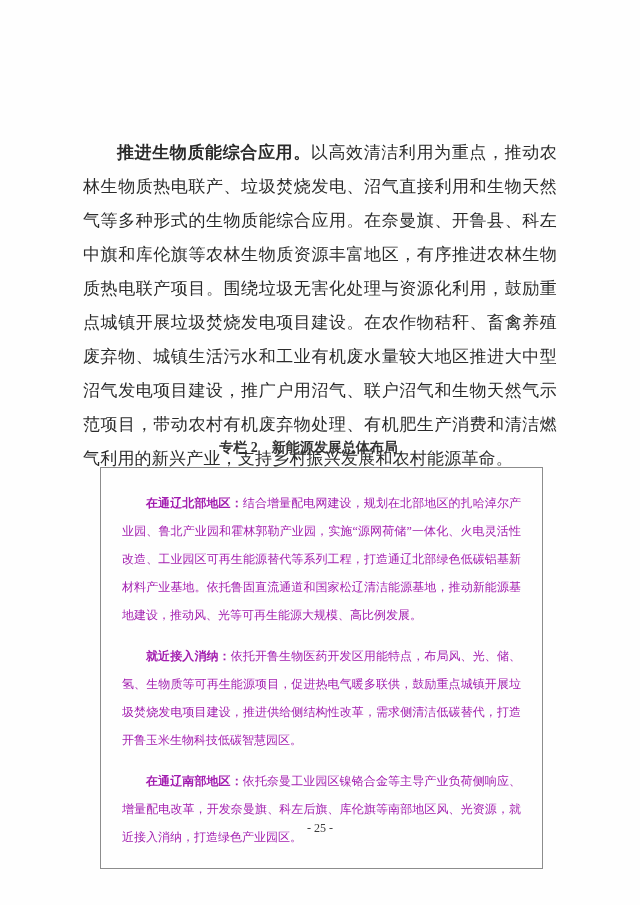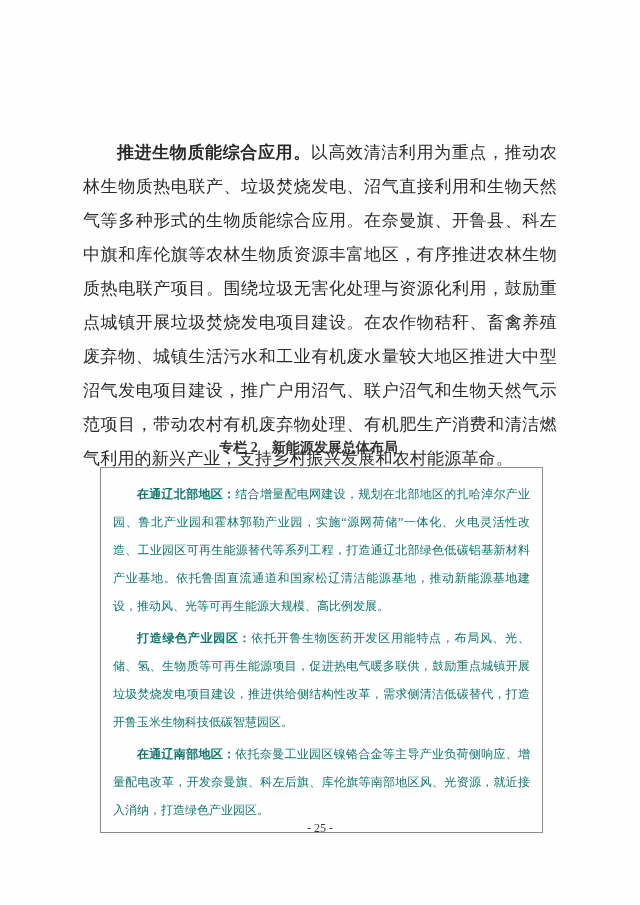--- a/index.html
+++ b/index.html
@@ -35,25 +35,25 @@
   .panel {
     position: absolute;
     left: 100px; top: 467px; width: 443px;
     min-height: 284px;
     box-sizing: border-box;
     border: 1px solid #8c8c8c;
     padding: 8px 8px 4px 8px;
     background: #fefefe;
   }
   .panel p {
-    margin: 4px;
+    margin: 13px;
     font-size: 12px; line-height: 28px;
     text-align: justify;
     text-indent: 2em;
-    color: #0f766e;
+    color: #a21caf;
   }
   .panel p + p { margin-top: 4px; }
   .panel p b { font-weight: bold; }
   .page-number {
     position: absolute;
     left: 0; top: 820px; width: 640px;
     text-align: center;
     font-size: 12px; line-height: 16px;
     color: #3a3a3a;
   }
@@ -62,19 +62,19 @@
 <body>
 
 <div class="page">
 
   <p class="main-para"><b>推进生物质能综合应用。</b><span>以高效清洁利用为重点，推动农林生物质热电联产、垃圾焚烧发电、沼气直接利用和生物天然气等多种形式的生物质能综合应用。在奈曼旗、开鲁县、科左中旗和库伦旗等农林生物质资源丰富地区，有序推进农林生物质热电联产项目。围绕垃圾无害化处理与资源化利用，鼓励重点城镇开展垃圾焚烧发电项目建设。在农作物秸秆、畜禽养殖废弃物、城镇生活污水和工业有机废水量较大地区推进大中型沼气发电项目建设，推广户用沼气、联户沼气和生物天然气示范项目，带动农村有机废弃物处理、有机肥生产消费和清洁燃气利用的新兴产业，支持乡村振兴发展和农村能源革命。</span></p>
 
   <div class="panel-title">专栏 2　新能源发展总体布局</div>
 
   <div class="panel">
     <p><b>在通辽北部地区：</b><span>结合增量配电网建设，规划在北部地区的扎哈淖尔产业园、鲁北产业园和霍林郭勒产业园，实施“源网荷储”一体化、火电灵活性改造、工业园区可再生能源替代等系列工程，打造通辽北部绿色低碳铝基新材料产业基地。依托鲁固直流通道和国家松辽清洁能源基地，推动新能源基地建设，推动风、光等可再生能源大规模、高比例发展。</span></p>
-    <p><b>打造绿色产业园区：</b><span>依托开鲁生物医药开发区用能特点，布局风、光、储、氢、生物质等可再生能源项目，促进热电气暖多联供，鼓励重点城镇开展垃圾焚烧发电项目建设，推进供给侧结构性改革，需求侧清洁低碳替代，打造开鲁玉米生物科技低碳智慧园区。</span></p>
+    <p><b>就近接入消纳：</b><span>依托开鲁生物医药开发区用能特点，布局风、光、储、氢、生物质等可再生能源项目，促进热电气暖多联供，鼓励重点城镇开展垃圾焚烧发电项目建设，推进供给侧结构性改革，需求侧清洁低碳替代，打造开鲁玉米生物科技低碳智慧园区。</span></p>
     <p><b>在通辽南部地区：</b><span>依托奈曼工业园区镍铬合金等主导产业负荷侧响应、增量配电改革，开发奈曼旗、科左后旗、库伦旗等南部地区风、光资源，就近接入消纳，打造绿色产业园区。</span></p>
   </div>
 
   <div class="page-number">- 25 -</div>
 
 </div>
 
 </body></html>

